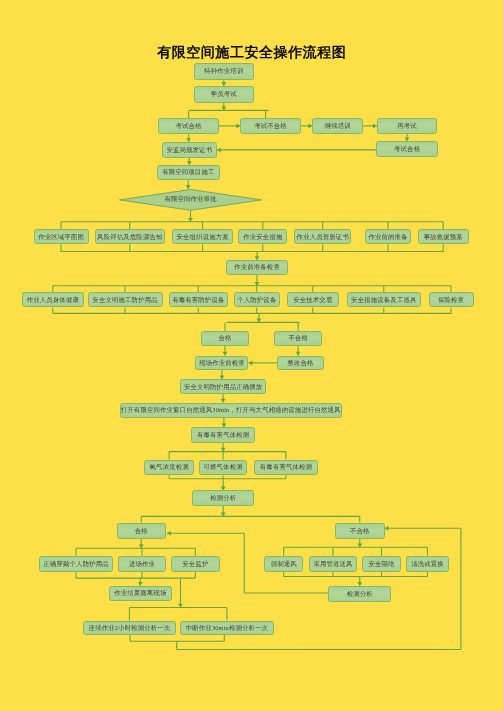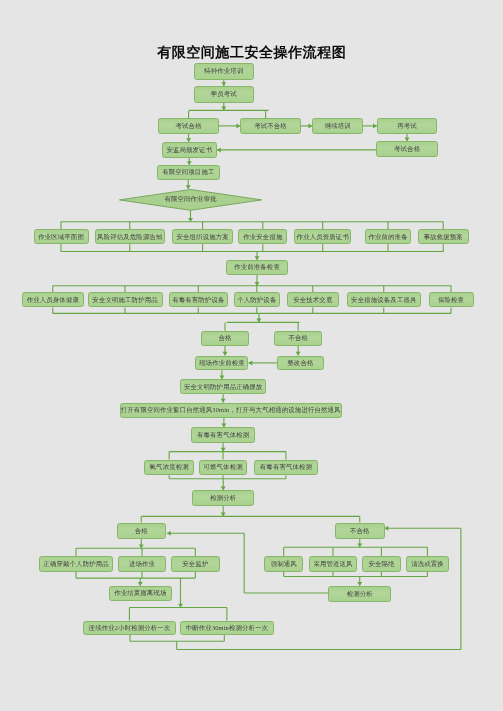--- a/index.html
+++ b/index.html
@@ -1,17 +1,17 @@
 <!DOCTYPE html>
 <html><head>
 <meta charset="utf-8">
 <style>
 html,body{margin:0;padding:0;background:#fff;}
 body{width:503px;height:711px;font-family:"Liberation Sans",sans-serif;overflow:hidden;}
-#stage{position:relative;width:503px;height:711px;background:#e5e5e5;}
+#stage{position:relative;width:503px;height:711px;background:#fde047;}
 #title{position:absolute;left:0;top:43px;width:503px;text-align:center;
  font-family:"Liberation Serif",serif;font-size:14.1px;font-weight:bold;color:#0b0b0b;letter-spacing:0.45px;text-indent:0.45px;}
 svg.wires{position:absolute;left:0;top:0;width:503px;height:711px;overflow:visible;}
 svg.wires path{fill:none;stroke:#64a644;stroke-width:1.1;}
 svg.wires polygon.ah{fill:#64a644;}
 .node{position:absolute;box-sizing:border-box;display:flex;align-items:center;justify-content:center;
  border:0.8px solid #86b667;border-radius:2.5px;
  background:linear-gradient(180deg,#a8d08d 0%,#b2d69a 40%,#a9d18e 100%);
  overflow:hidden;}
 .node .lbl{font-family:"Liberation Serif",serif;font-size:6.4px;line-height:1;color:#3d3d3d;white-space:nowrap;letter-spacing:0.15px;margin-left:0.15px;}

